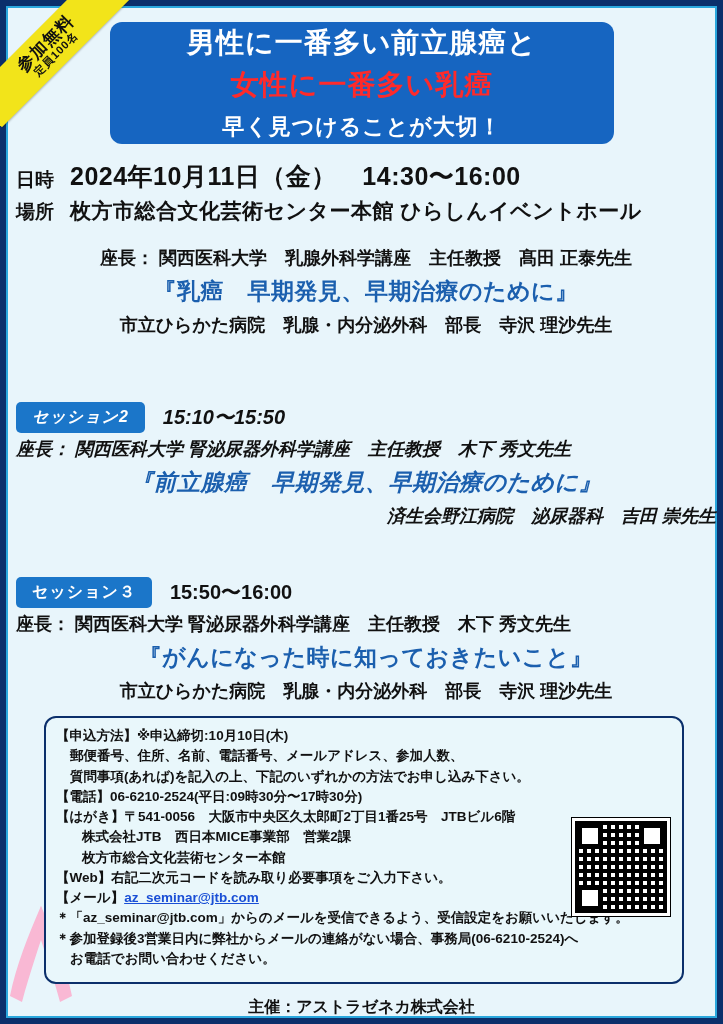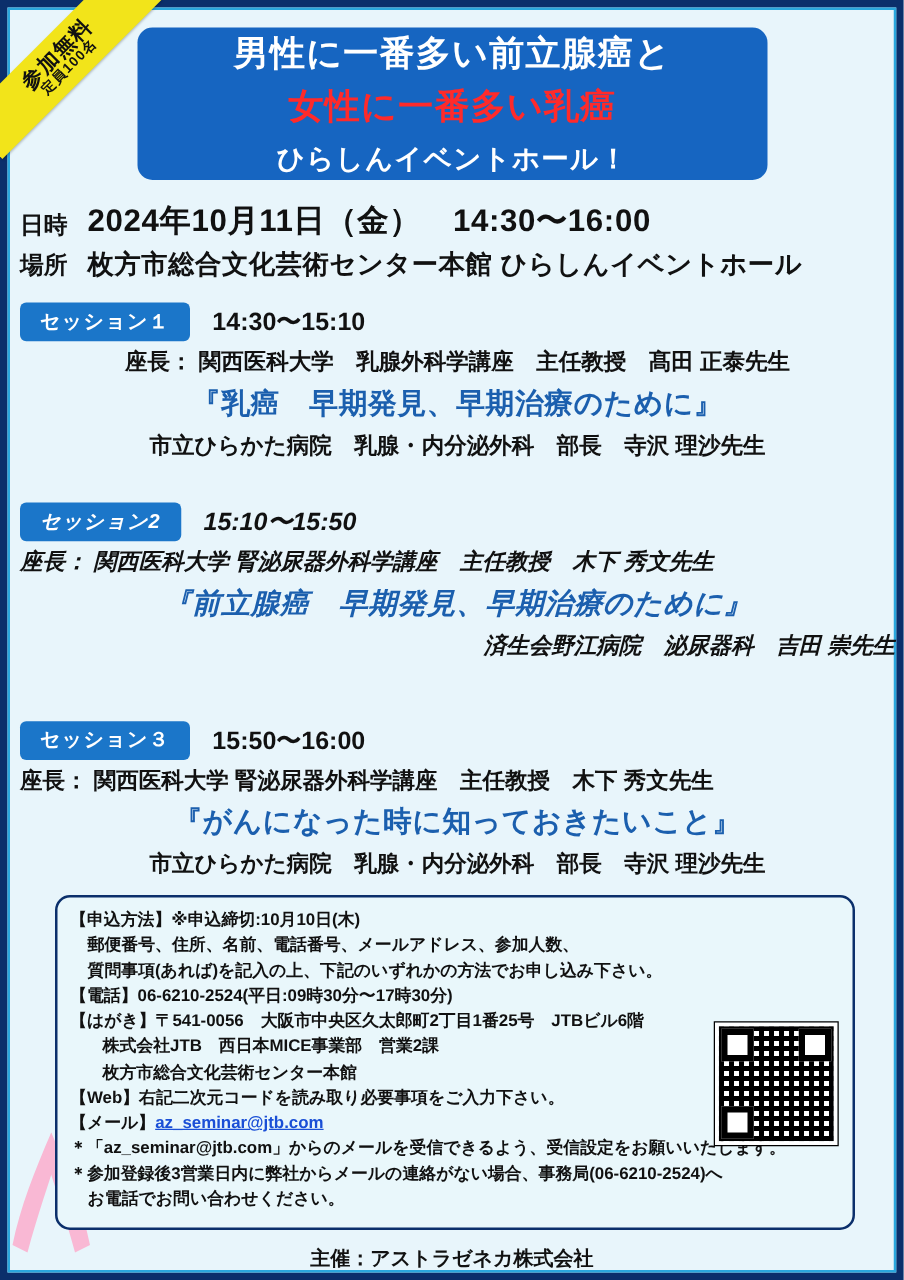--- a/index.html
+++ b/index.html
@@ -114,39 +114,35 @@
 <div class="ribbon">
   <div class="ribbon-text">
     <span>参加無料</span>
     <small>定員100名</small>
   </div>
 </div>
 
 <div class="header">
   <div class="l1">男性に一番多い前立腺癌と</div>
   <div class="l2">女性に一番多い乳癌</div>
-  <div class="l3">ひらしんイベントホール！</div>
+  <div class="l3">早く見つけることが大切！</div>
 </div>
 
 <div class="meta">
   <div class="meta-row">
     <div class="meta-label">日時</div>
     <div class="meta-val">2024年10月11日（金）　14:30〜16:00</div>
   </div>
   <div class="meta-row">
     <div class="meta-label">場所</div>
     <div class="meta-val small">枚方市総合文化芸術センター本館 ひらしんイベントホール</div>
   </div>
 </div>
 
 <div class="session" style="top:242px;">
-  <div class="sess-head">
-    <div class="sess-badge">セッション１</div>
-    <div class="sess-time">14:30〜15:10</div>
-  </div>
   <div class="sess-line c">座長： 関西医科大学　乳腺外科学講座　主任教授　髙田 正泰先生</div>
   <div class="sess-title c">『乳癌　早期発見、早期治療のために』</div>
   <div class="sess-line c">市立ひらかた病院　乳腺・内分泌外科　部長　寺沢 理沙先生</div>
 </div>
 
 <div class="session" style="top:402px;font-style:italic;">
   <div class="sess-head">
     <div class="sess-badge">セッション2</div>
     <div class="sess-time">15:10〜15:50</div>
   </div>

